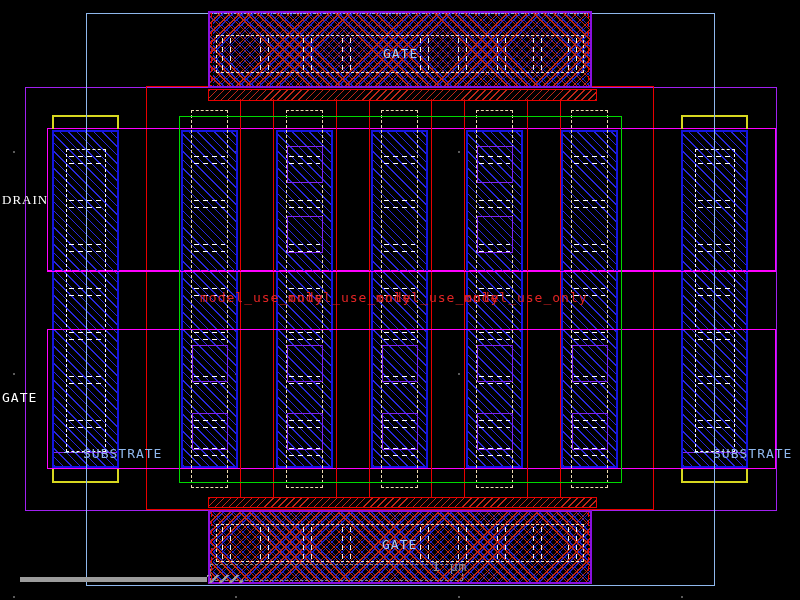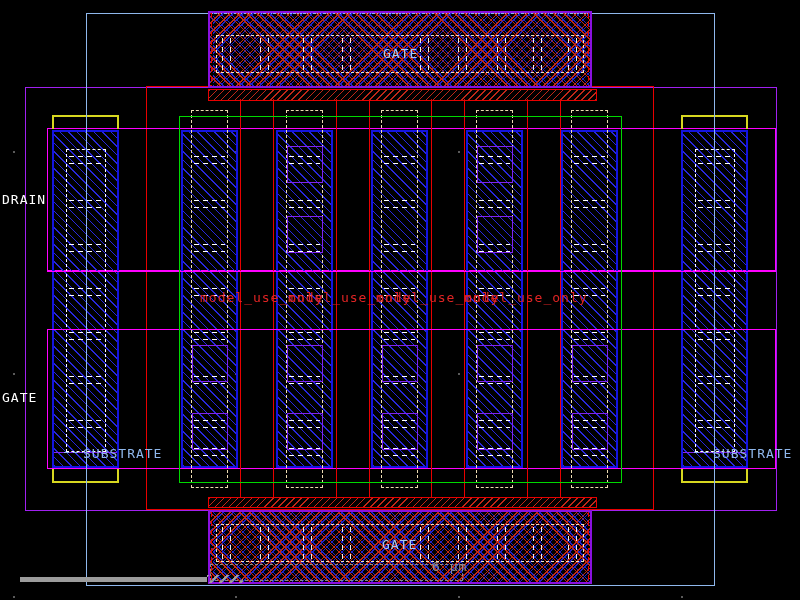--- a/index.html
+++ b/index.html
@@ -241,20 +241,20 @@
     <div class="abs vdash" style="left: 505px; top: 527px; width: 1px; height: 32px; color: rgb(238, 238, 238);"></div>
     <div class="abs vdash" style="left: 533px; top: 527px; width: 1px; height: 32px; color: rgb(238, 238, 238);"></div>
     <div class="abs vdash" style="left: 541px; top: 527px; width: 1px; height: 32px; color: rgb(238, 238, 238);"></div>
     <div class="abs vdash" style="left: 568px; top: 527px; width: 1px; height: 32px; color: rgb(238, 238, 238);"></div>
     <div class="abs vdash" style="left: 576px; top: 527px; width: 1px; height: 32px; color: rgb(238, 238, 238);"></div>
     <div class="abs vdash" style="left: 211px; top: 512px; width: 1px; height: 70px; color: rgb(232, 0, 0);"></div>
     <div class="abs vdash" style="left: 588px; top: 512px; width: 1px; height: 70px; color: rgb(232, 0, 0);"></div>
     <div class="abs" style="left: 20px; top: 577px; width: 187px; height: 5px; background: rgb(156, 156, 156);"></div>
     <div class="abs hatch-gray" style="left: 207px; top: 575px; width: 36px; height: 8px;"></div>
     <div class="abs" style="left: 210px; top: 564px; width: 253px; height: 17px; border: 1px dashed rgb(138, 138, 138);"></div>
-    <div class="abs lbl" style="left: 432px; top: 560px; width: 40px; height: 13px; color: rgb(143, 143, 143);">6 µm</div>
-    <div class="abs lbl" style="left: 2px; top: 193px; width: 110px; height: 13px; color: rgb(255, 255, 255);">DRAIN</div>
+    <div class="abs lbl" style="left: 432px; top: 560px; width: 40px; height: 13px; color: rgb(143, 143, 143);">1 µm</div>
+    <div class="abs lbl" style="left: 2px; top: 193px; width: 110px; height: 13px; color: rgb(255, 255, 255); font-family: Liberation Serif, serif;">DRAIN</div>
     <div class="abs lbl" style="left: 2px; top: 391px; width: 110px; height: 13px; color: rgb(255, 255, 255);">GATE</div>
     <div class="abs lbl" style="left: 83px; top: 447px; width: 110px; height: 13px; color: rgb(143, 183, 236);">SUBSTRATE</div>
     <div class="abs lbl" style="left: 713px; top: 447px; width: 110px; height: 13px; color: rgb(143, 183, 236);">SUBSTRATE</div>
     <div class="abs lbl" style="left: 383px; top: 47px; width: 110px; height: 13px; color: rgb(168, 200, 240);">GATE</div>
     <div class="abs lbl" style="left: 382px; top: 538px; width: 110px; height: 13px; color: rgb(168, 200, 240);">GATE</div>
   </div>
 
 </body></html>

